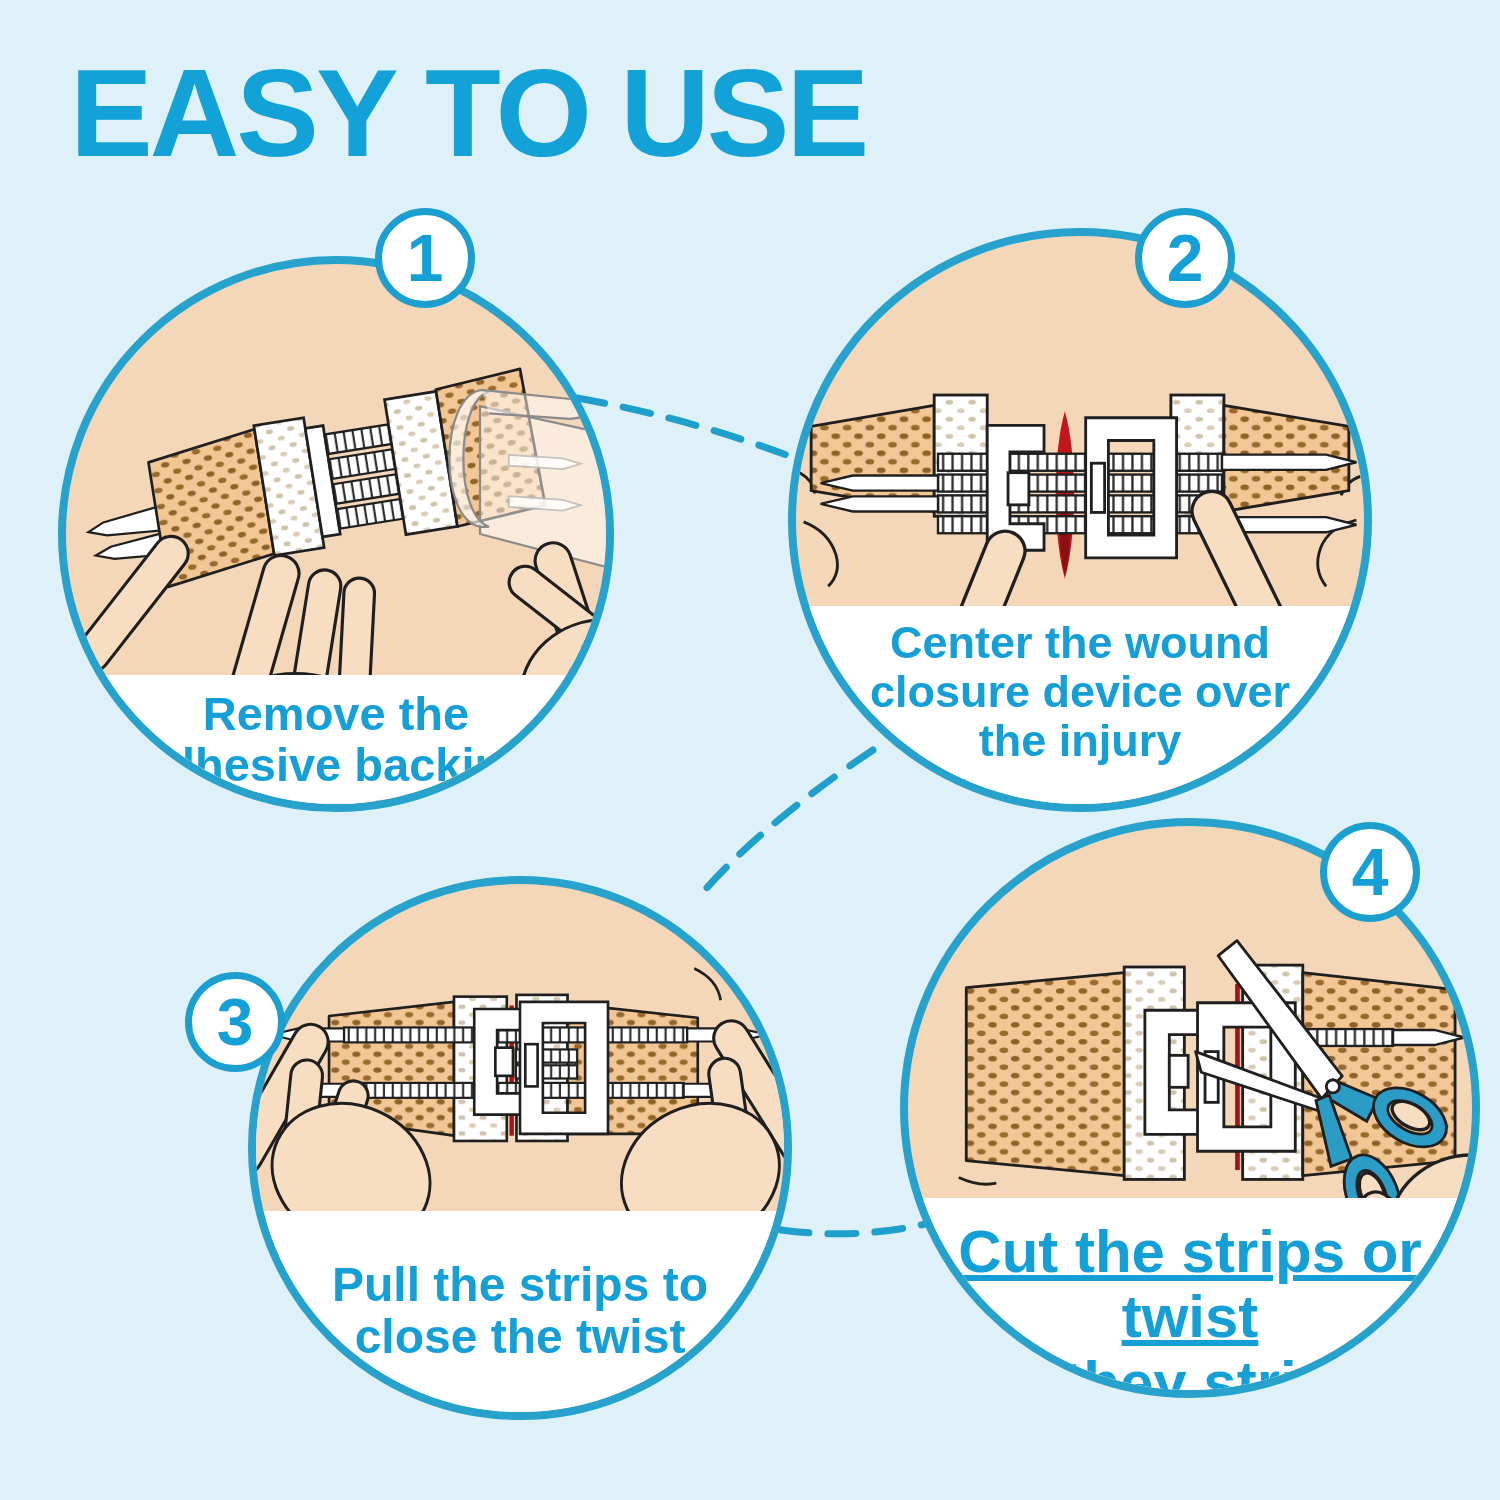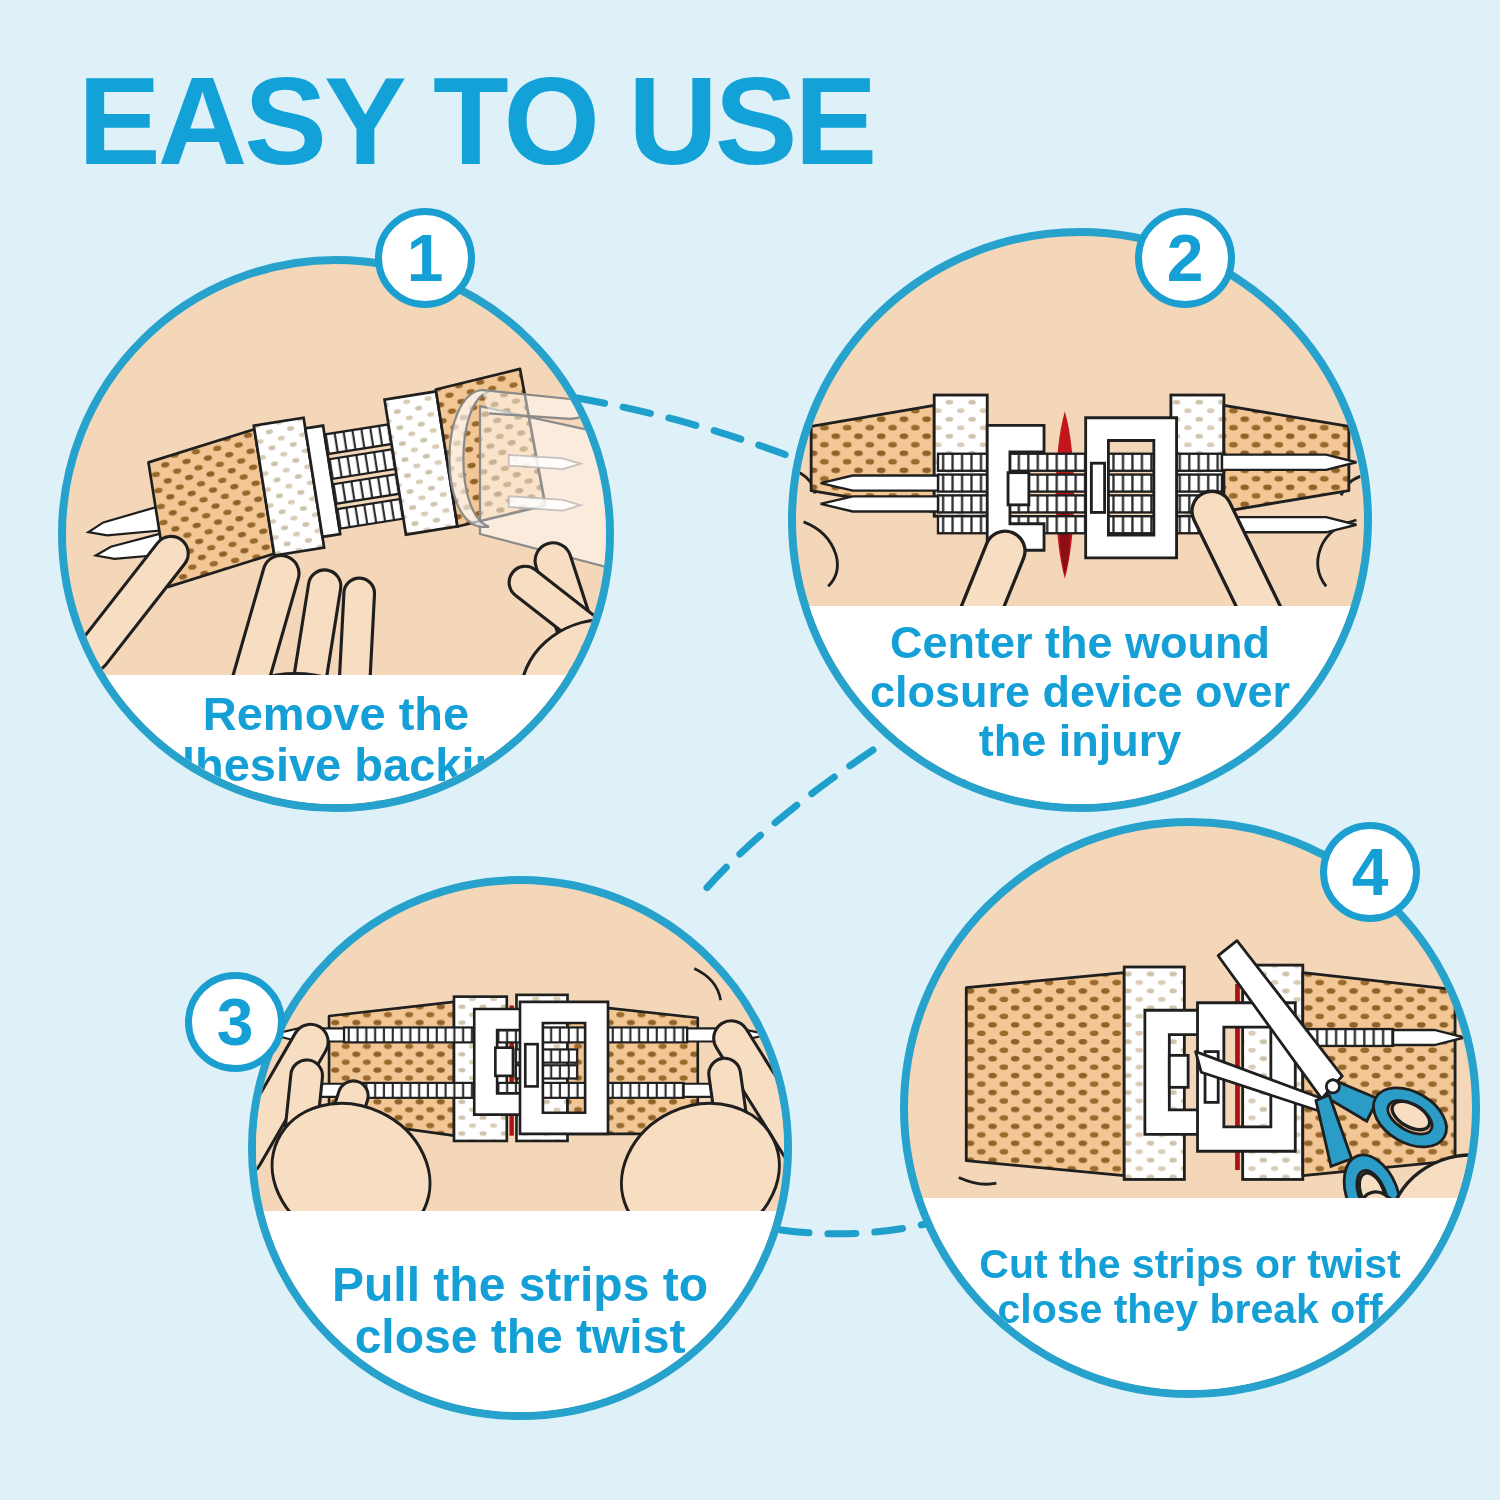--- a/index.html
+++ b/index.html
@@ -1,18 +1,18 @@
 <!DOCTYPE html>
 <html><head>
 <meta charset="utf-8">
 <style>
   html,body{margin:0;padding:0;background:#dff1f8;}
   .canvas{position:relative;width:1500px;height:1500px;background:#dff1f8;overflow:hidden;
           font-family:"Liberation Sans",sans-serif;}
-  .title{position:absolute;left:62px;top:34px;margin:16px;font-size:124px;font-weight:bold;
+  .title{position:absolute;left:62px;top:34px;margin:8px;font-size:124px;font-weight:bold;
          letter-spacing:-3px;color:#12a2d7;}
   .connectors{position:absolute;left:0;top:0;z-index:0;}
   .step-circle{position:absolute;box-sizing:border-box;border:8px solid #26a2cc;border-radius:50%;
          background:#f4d7b8;overflow:hidden;z-index:1;}
   .scene{position:absolute;left:0;top:0;width:100%;height:100%;}
   .band{position:absolute;left:0;width:100%;bottom:0;background:#ffffff;}
   .caption{position:absolute;left:0;width:100%;text-align:center;color:#14a0d6;font-weight:bold;
          line-height:1.09;}
   .badge{position:absolute;width:100px;height:100px;box-sizing:border-box;border:7px solid #1b9fd0;
          border-radius:50%;background:#fff;color:#14a0d6;font-weight:bold;font-size:66px;
@@ -272,23 +272,23 @@
               <rect x="-15" y="-13" width="30" height="115" rx="15"></rect>
             </g>
           <g transform="translate(546,466) rotate(-45)">
               <rect x="-15" y="-13" width="30" height="105" rx="15"></rect>
             </g>
           <ellipse cx="600" cy="430" rx="88" ry="80"></ellipse>
         </g>
       </g>
     </svg>
     <div class="band" style="top:372px;"></div>
-    <div class="caption" style="top:416px;font-size:41px;">
+    <div class="caption" style="top:393px;font-size:60px;text-decoration:underline;">
       <div>Cut the strips or twist</div>
-      <div>close they break off</div>
+      <div>until they strips off</div>
     </div>
   </div>
 
   <div class="badge" style="left:375px;top:208px;">1</div>
   <div class="badge" style="left:1135px;top:208px;">2</div>
   <div class="badge" style="left:185px;top:972px;">3</div>
   <div class="badge" style="left:1320px;top:822px;">4</div>
 
 </div>
 

